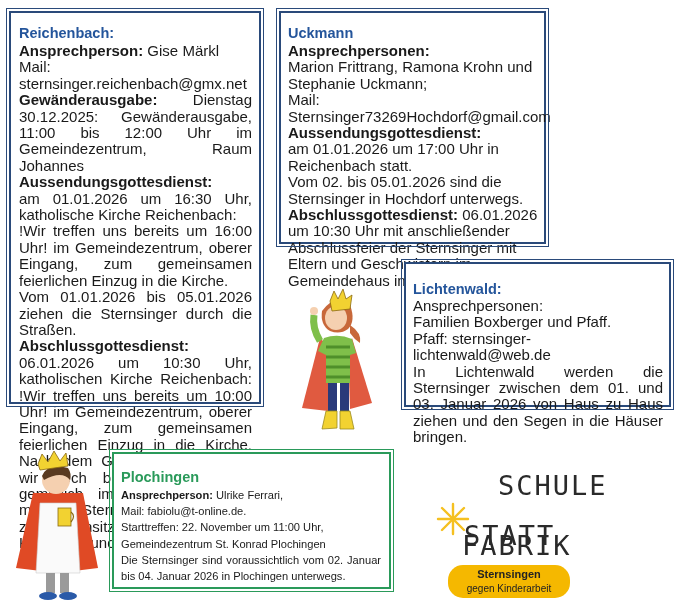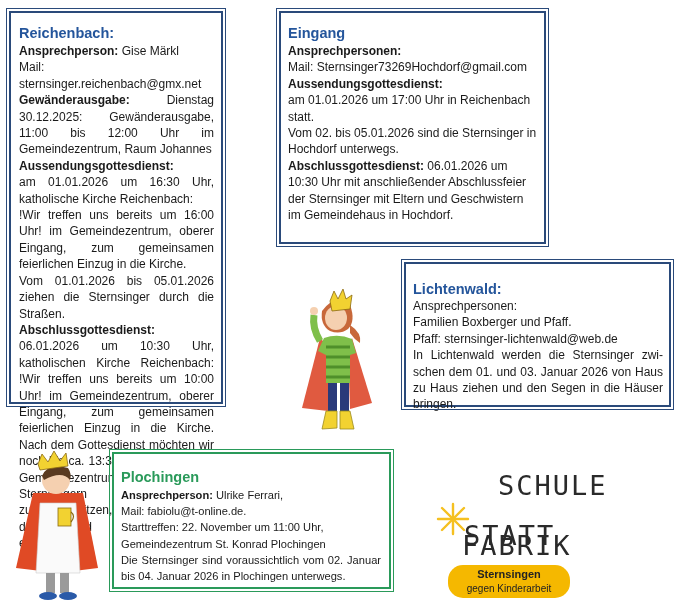--- a/index.html
+++ b/index.html
@@ -13,26 +13,26 @@
     outline: 1px solid #2a4a7a;
     outline-offset: 2px;
     background: #fff;
   }
   .box.green { border-color: #2a9a5a; outline-color: #2a9a5a; }
   .box h2 {
     font-size: 14.5px; font-weight: bold; color: #24559b; line-height: 17px; margin-bottom: 1px;
   }
   .box.green h2 { color: #2a9a5a; }
   .box p {
-    font-size: 12px; line-height: 16.4px; text-align: justify; hyphens: manual;
+    font-size: 15px; line-height: 16.4px; text-align: justify; hyphens: manual;
   }
   .box p.left { text-align: left; }
   .b { font-weight: bold; }
 
-  #reichenbach { left: 9px; top: 11px; width: 214px; height: 393px; padding: 12px 7px 0 8px; }
+  #reichenbach { left: 9px; top: 11px; width: 252px; height: 393px; padding: 12px 7px 0 8px; }
   #hochdorf { left: 279px; top: 11px; width: 267px; height: 233px; padding: 12px 6px 0 7px; }
   #lichtenwald { left: 404px; top: 262px; width: 267px; height: 145px; padding: 17px 6px 0 7px; }
   #lichtenwald h2 { margin-bottom: 0; }
   #plochingen { left: 112px; top: 452px; width: 279px; height: 137px; padding: 15px 8px 8px 7px; }
   #plochingen p { font-size: 11.1px; line-height: 16.2px; }
 
   .figure { position: absolute; }
   .logo {
     position: absolute; left: 440px; top: 462px; width: 142px; height: 135px;
   }
@@ -57,22 +57,23 @@
   <p class="left">Mail: sternsinger.reichenbach@gmx.net</p>
   <p><span class="b">Gewänderausgabe:</span><span> Dienstag 30.12.2025: Gewänderausgabe, 11:00 bis 12:00 Uhr im Gemeindezentrum, Raum Johannes</span></p>
   <p class="left b">Aussendungsgottesdienst:</p>
   <p>am 01.01.2026 um 16:30 Uhr, katholische Kirche Reichenbach:</p>
   <p>!Wir treffen uns bereits um 16:00 Uhr! im Gemeindezentrum, oberer Eingang, zum ge­meinsamen feierlichen Einzug in die Kirche.</p>
   <p>Vom 01.01.2026 bis 05.01.2026 ziehen die Sternsinger durch die Straßen.</p>
   <p><span class="b">Abschlussgottesdienst:</span><span> 06.01.2026 um 10:30 Uhr, katholischen Kirche Reichen­bach: !Wir treffen uns bereits um 10:00 Uhr! im Gemeindezentrum, oberer Eingang, zum gemeinsamen feierlichen Einzug in die Kir­che. Nach dem Gottesdienst möchten wir noch bis ca. 13:30  Uhr gemütlich im Ge­meindezentrum mit allen Sternsingern und Helfern zusammensitzen, dazu sind alle Kin­der und Begleitpersonen eingeladen.</span></p>
 </div>
 
 <div class="box" id="hochdorf">
-  <h2>Eingang</h2>
+  <h2>Uckmann</h2>
   <p class="left b">Ansprechpersonen:</p>
+  <p class="left">Marion Frittrang, Ramona Krohn und Stepha­nie Uckmann;</p>
   <p class="left">Mail: Sternsinger73269Hochdorf@gmail.com</p>
   <p class="left b">Aussendungsgottesdienst:</p>
   <p class="left">am 01.01.2026 um 17:00 Uhr in Reichenbach statt.</p>
   <p class="left">Vom 02. bis 05.01.2026 sind die Sternsinger in Hochdorf unterwegs.</p>
   <p class="left"><span class="b">Abschlussgottesdienst:</span><span> 06.01.2026 um 10:30 Uhr mit anschließender Abschlussfeier der Sternsinger mit Eltern und Geschwistern im Gemeindehaus in Hochdorf.</span></p>
 </div>
 
 <div class="box" id="lichtenwald">
   <h2>Lichtenwald:</h2>
   <p class="left">Ansprechpersonen:</p>

